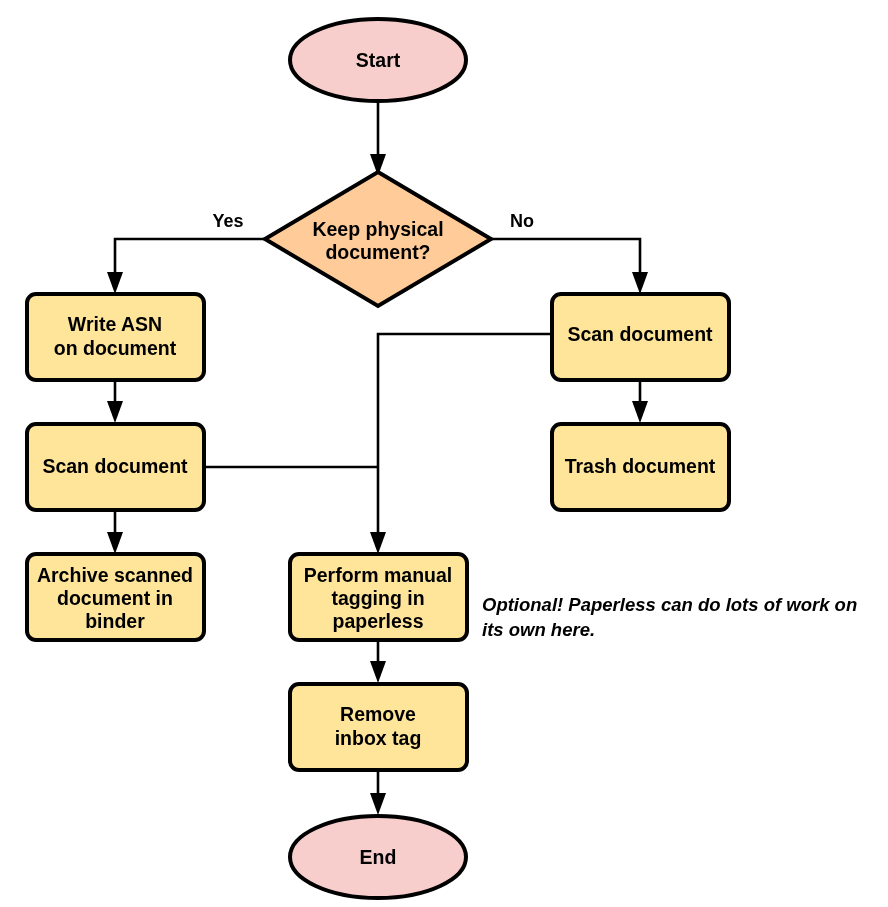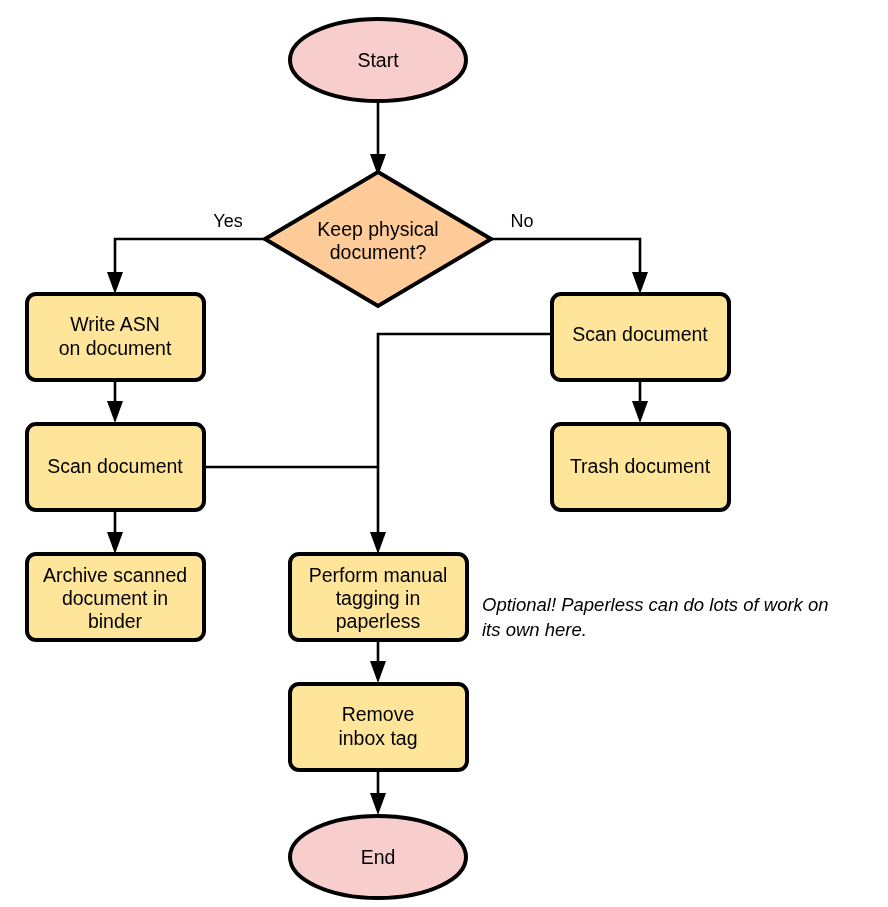--- a/index.html
+++ b/index.html
@@ -11,20 +11,21 @@
     width: 888px;
     height: 907px;
     font-family: "Liberation Sans", sans-serif;
     color: #000000;
     overflow: hidden;
   }
   #flowchart-root {
     position: relative;
     width: 708px;
     height: 907px;
+    font-weight: bold;
   }
   svg.diagram {
     position: absolute;
     top: 0;
     left: 0;
     width: 888px;
     height: 907px;
   }
   .node-label {
     font-family: "Liberation Sans", sans-serif;

